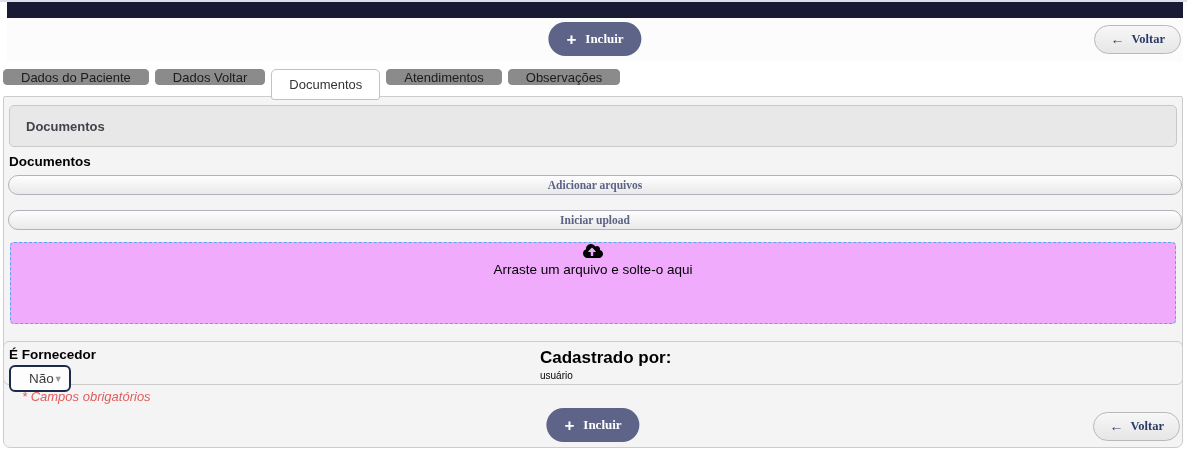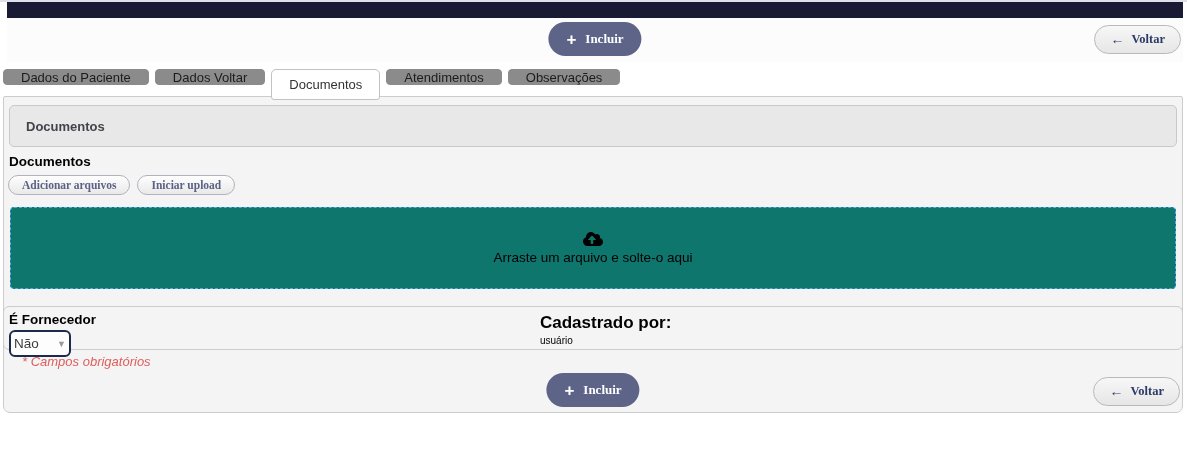--- a/index.html
+++ b/index.html
@@ -45,43 +45,43 @@
 
   .section-header {
     margin:8px 5px 0 5px; height:42px; background:#e8e8e8;
     border:1px solid #c9c9c9; border-radius:5px;
     display:flex; align-items:center; padding-left:16px;
     font-weight:bold; font-size:13px; color:#42444b;
   }
 
   .doc-label { margin:7px 0 0 5px; font-weight:bold; font-size:13.5px; color:#000000; }
 
-  .pill-row { margin:6px 0 0 4px; display:flex; gap:7px; }
+  .pill-row { margin:6px 0 0 4px; display:flex; gap:15px;flex-direction:column; }
   .pill {
     border:1px solid #b2b2bc; border-radius:12px; padding:3px 13px;
     background:linear-gradient(#fefefe,#e9e9e9); color:#5a6285;
     font-family:"Liberation Serif", serif; font-weight:bold; font-size:11.5px; cursor:pointer;
   }
 
   .dropzone {
-    margin:12px 6px 0 6px; height:82px; background:#0f766e;
+    margin:12px 6px 0 6px; height:82px; background:#f0abfc;
     border:1px dashed #55a9e9; border-radius:4px;
-    display:flex; flex-direction:column; align-items:center; justify-content:center; gap:3px;
+    display:flex; flex-direction:column; align-items:center; gap:3px;
   }
   .dropzone .dz-text { font-size:13.5px; color:#000000; }
 
   .fz-box {
     margin:17px -1px 0 -1px; border:1px solid #cccccc; border-radius:6px;
     background:#f4f4f4; position:relative; height:44px; padding:5px 0 0 5px;
   }
   .fz-label { font-weight:bold; font-size:13.5px; color:#000000; }
   .fz-select {
     margin-top:3px; width:62px; height:27px; border:2px solid #1c2a4b; border-radius:6px;
     background:#fdfdfd; display:flex; align-items:center; justify-content:space-between;
-    padding:0 3px; font-size:13.5px; color:#3c3c3c; cursor:pointer;
+    padding:0 18px; font-size:13.5px; color:#3c3c3c; cursor:pointer;
   }
   .fz-select .tri { font-size:9px; color:#999999; }
   .fz-right { position:absolute; left:536px; top:6px; }
   .fz-right .cad-label { font-weight:bold; font-size:17px; color:#000000; }
   .fz-right .cad-value { font-size:10px; color:#000000; margin-top:2px; }
 
   .required { margin:4px 0 0 18px; color:#e05c5c; font-size:13px;font-style:italic; }
 
   .toolbar-bottom { position:relative; height:42px; margin-top:1px; }
   .toolbar-bottom .btn-incluir { top:3px; }

